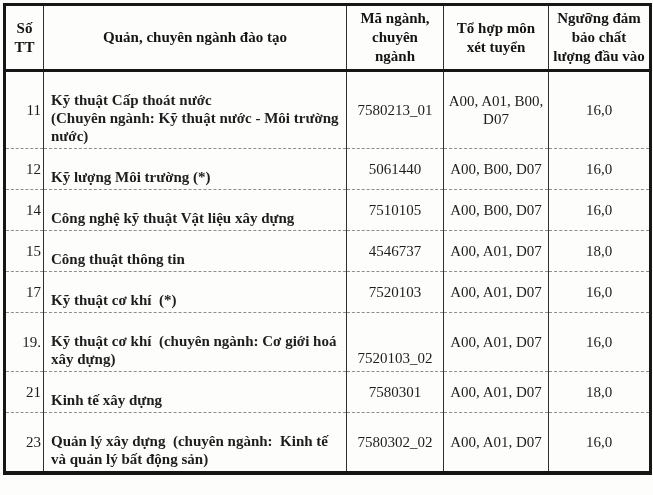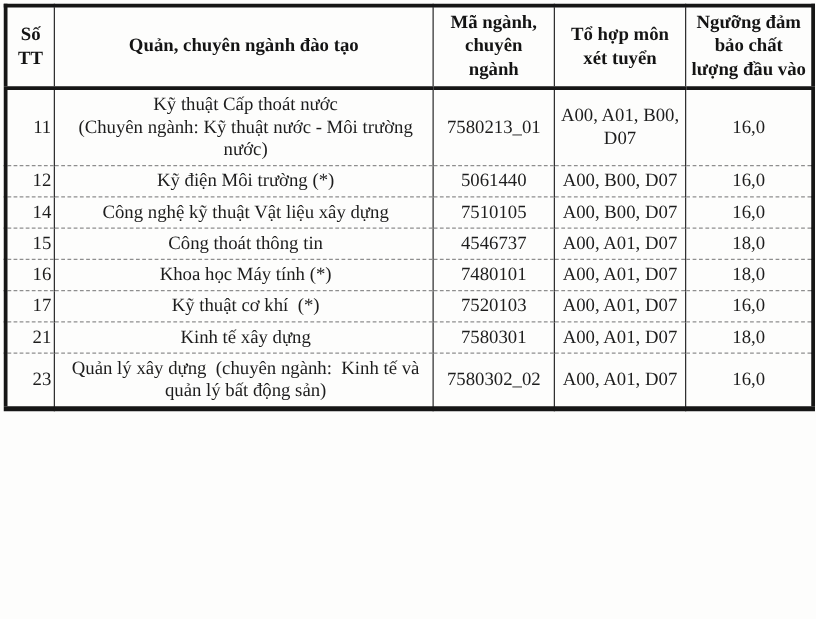--- a/index.html
+++ b/index.html
@@ -55,22 +55,23 @@
     line-height: 18px;
     padding: 3px 2px;
     vertical-align: middle;
     color: #1d1d1d;
   }
   td.col-no {
     text-align: right;
     font-family: Liberation Serif, serif;
   }
   td.col-major {
-    text-align: center;
-    padding: 3px 4px 3px 7px;
+    text-align: left;
+    padding: 19px 4px 3px 7px;
+    font-weight: bold;
   }
   td.col-major .major-main,
   td.col-major .major-sub {
     white-space: pre-wrap;
   }
   td.col-code,
   td.col-subjects,
   td.col-threshold {
     text-align: center;
   }
@@ -114,21 +115,21 @@
       <div class="major-sub">(Chuyên ngành: Kỹ thuật nước - Môi trường nước)</div>
     </td>
     <td class="col-code">7580213_01</td>
     <td class="col-subjects">A00, A01, B00, D07</td>
     <td class="col-threshold">16,0</td>
   </tr>
 
   <tr>
     <td class="col-no">12</td>
     <td class="col-major">
-      <div class="major-main">Kỹ điện Môi trường (*)</div>
+      <div class="major-main">Kỹ lượng Môi trường (*)</div>
 
     </td>
     <td class="col-code">5061440</td>
     <td class="col-subjects">A00, B00, D07</td>
     <td class="col-threshold">16,0</td>
   </tr>
 
 
   <tr>
     <td class="col-no">14</td>
@@ -137,51 +138,51 @@
 
     </td>
     <td class="col-code">7510105</td>
     <td class="col-subjects">A00, B00, D07</td>
     <td class="col-threshold">16,0</td>
   </tr>
 
   <tr>
     <td class="col-no">15</td>
     <td class="col-major">
-      <div class="major-main">Công thoát thông tin</div>
+      <div class="major-main">Công thuật thông tin</div>
 
     </td>
     <td class="col-code">4546737</td>
     <td class="col-subjects">A00, A01, D07</td>
     <td class="col-threshold">18,0</td>
   </tr>
 
-  <tr>
-    <td class="col-no">16</td>
-    <td class="col-major">
-      <div class="major-main">Khoa học Máy tính (*)</div>
-
-    </td>
-    <td class="col-code">7480101</td>
-    <td class="col-subjects">A00, A01, D07</td>
-    <td class="col-threshold">18,0</td>
-  </tr>
 
   <tr>
     <td class="col-no">17</td>
     <td class="col-major">
       <div class="major-main">Kỹ thuật cơ khí  (*)</div>
 
     </td>
     <td class="col-code">7520103</td>
     <td class="col-subjects">A00, A01, D07</td>
     <td class="col-threshold">16,0</td>
   </tr>
 
 
+  <tr>
+    <td class="col-no">19.</td>
+    <td class="col-major">
+      <div class="major-main">Kỹ thuật cơ khí  (chuyên ngành: Cơ giới hoá xây dựng)</div>
+
+    </td>
+    <td class="col-code align-bottom">7520103_02</td>
+    <td class="col-subjects">A00, A01, D07</td>
+    <td class="col-threshold">16,0</td>
+  </tr>
 
 
   <tr>
     <td class="col-no">21</td>
     <td class="col-major">
       <div class="major-main">Kinh tế xây dựng</div>
 
     </td>
     <td class="col-code">7580301</td>
     <td class="col-subjects">A00, A01, D07</td>

